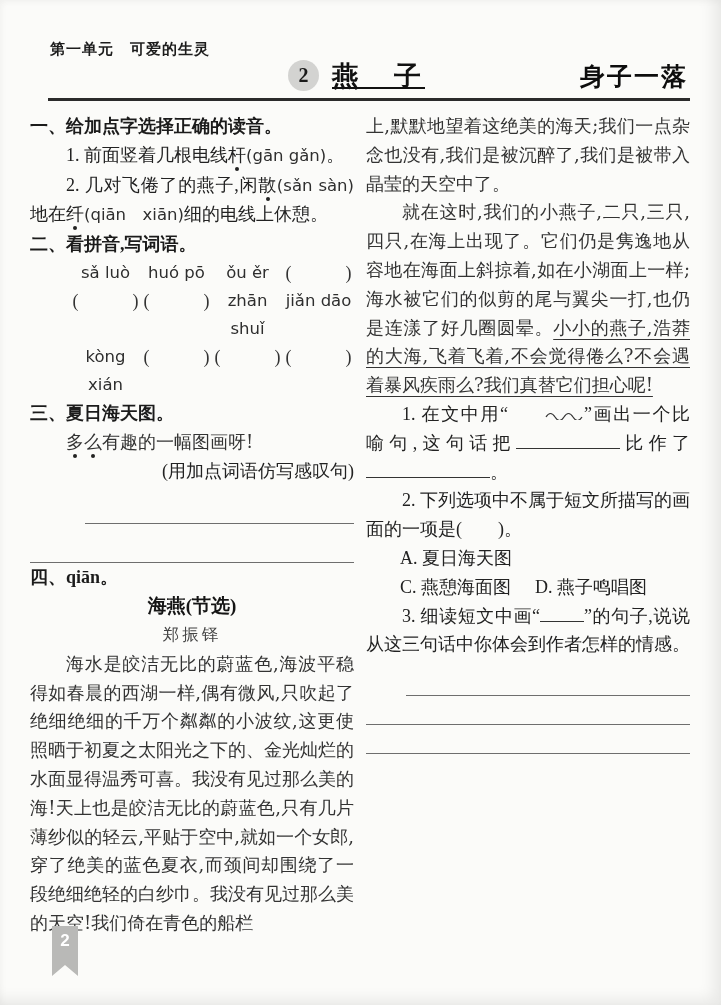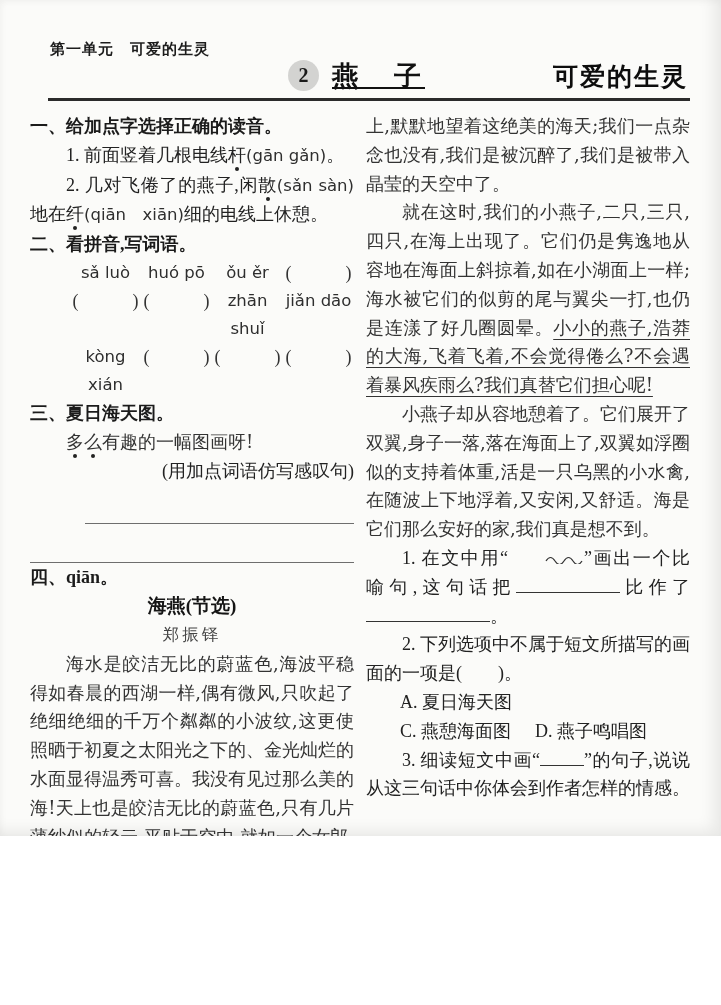--- a/index.html
+++ b/index.html
@@ -1,17 +1,17 @@
 <!DOCTYPE html>
 <html><head>
 <meta charset="utf-8">
 <style>
   html,body { margin:0; padding:0; }
   .page {
-    position:relative; width:721px; height:836px;
+    position:relative; width:721px; height:1005px;
     background:#fbfbf9; overflow:hidden;
     font-family:"Liberation Serif", serif; color:#222;
     box-shadow: inset -8px -6px 14px rgba(0,0,0,0.07), inset 2px 2px 6px rgba(0,0,0,0.03);
   }
   .unit-label {
     position:absolute; left:50px; top:40px;
     font-family:"Liberation Sans", sans-serif; font-weight:700;
     font-size:15px; color:#1c1c1c; letter-spacing:1px;
   }
   .num-circle {
@@ -76,21 +76,21 @@
   }
 </style>
 </head>
 <body>
 
 <div class="page">
 
   <div class="unit-label">第一单元　可爱的生灵</div>
   <div class="num-circle">2</div>
   <div class="lesson-title">燕　子</div>
-  <div class="badge">可爱的生灵</div>
+  <div class="badge">身子一落</div>
   <div class="title-rule"></div>
 
   <div class="columns">
 
     <div class="col">
       <p class="sec-head">一、给加点字选择正确的读音。</p>
       <p class="ind"><span>1. 前面竖着几根电线</span><span class="dc">杆</span><span class="py">(gān gǎn)</span><span>。</span></p>
       <p class="ind"><span>2. 几对飞倦了的燕子,闲</span><span class="dc">散</span><span class="py">(sǎn sàn)</span><span>地在</span><span class="dc">纤</span><span class="py">(qiān　xiān)</span><span>细的电线上休憩。</span></p>
 
       <p class="sec-head">二、看拼音,写词语。</p>
@@ -117,21 +117,20 @@
 
       <p class="sec-head">四、qiān。</p>
       <p class="reading-title">海燕(节选)</p>
       <p class="reading-author kai">郑振铎</p>
       <p class="ind kai">海水是皎洁无比的蔚蓝色,海波平稳得如春晨的西湖一样,偶有微风,只吹起了绝细绝细的千万个粼粼的小波纹,这更使照晒于初夏之太阳光之下的、金光灿烂的水面显得温秀可喜。我没有见过那么美的海!天上也是皎洁无比的蔚蓝色,只有几片薄纱似的轻云,平贴于空中,就如一个女郎,穿了绝美的蓝色夏衣,而颈间却围绕了一段绝细绝轻的白纱巾。我没有见过那么美的天空!我们倚在青色的船栏</p>
     </div>
 
     <div class="col">
       <p class="kai">上,默默地望着这绝美的海天;我们一点杂念也没有,我们是被沉醉了,我们是被带入晶莹的天空中了。</p>
       <p class="ind kai"><span>就在这时,我们的小燕子,二只,三只,四只,在海上出现了。它们仍是隽逸地从容地在海面上斜掠着,如在小湖面上一样;海水被它们的似剪的尾与翼尖一打,也仍是连漾了好几圈圆晕。</span><span class="us">小小的燕子,浩莽的大海,飞着飞着,不会觉得倦么?不会遇着暴风疾雨么?我们真替它们担心呢!</span></p>
-      <p class="ind kai">小燕子却从容地憩着了。它们展开了双翼,身子一落,落在海面上了,双翼如浮圈似的支持着体重,活是一只乌黑的小水禽,在随波上下地浮着,又安闲,又舒适。海是它们那么安好的家,我们真是想不到。</p>
 
       <p class="ind"><span>1. 在文中用“</span><span class="wavy-wrap"><svg width="38" height="9" viewBox="0 0 38 9">
               <path d="M1 6 q4.5 -7 9 0 t9 0 t9 0 t9 0" stroke="#333" stroke-width="1.2" fill="none"></path>
             </svg></span><span>”画出一个比喻句,这句话把</span><span class="iblank w104"></span><span>比作了</span><span class="iblank w58"></span><span class="iblank w66"></span><span>。</span></p>
 
       <p class="ind">2. 下列选项中不属于短文所描写的画面的一项是(　　)。</p>
       <div class="opt-row">
         <span>A. 夏日海天图</span>
       </div>
       <div class="opt-row">

